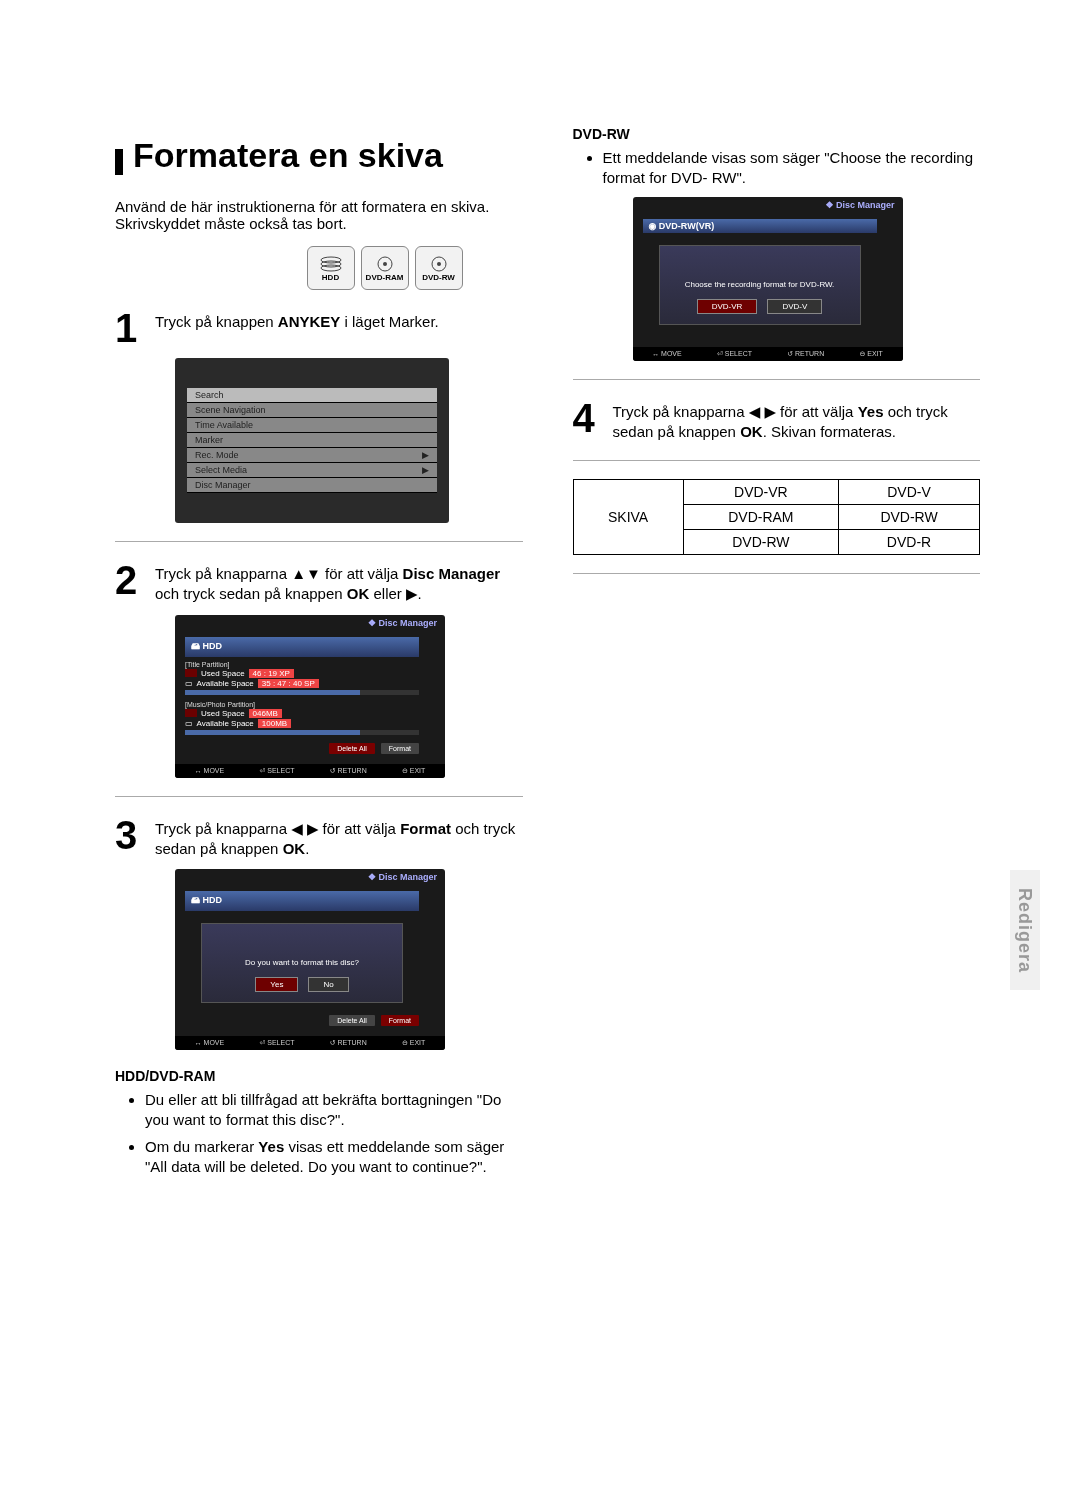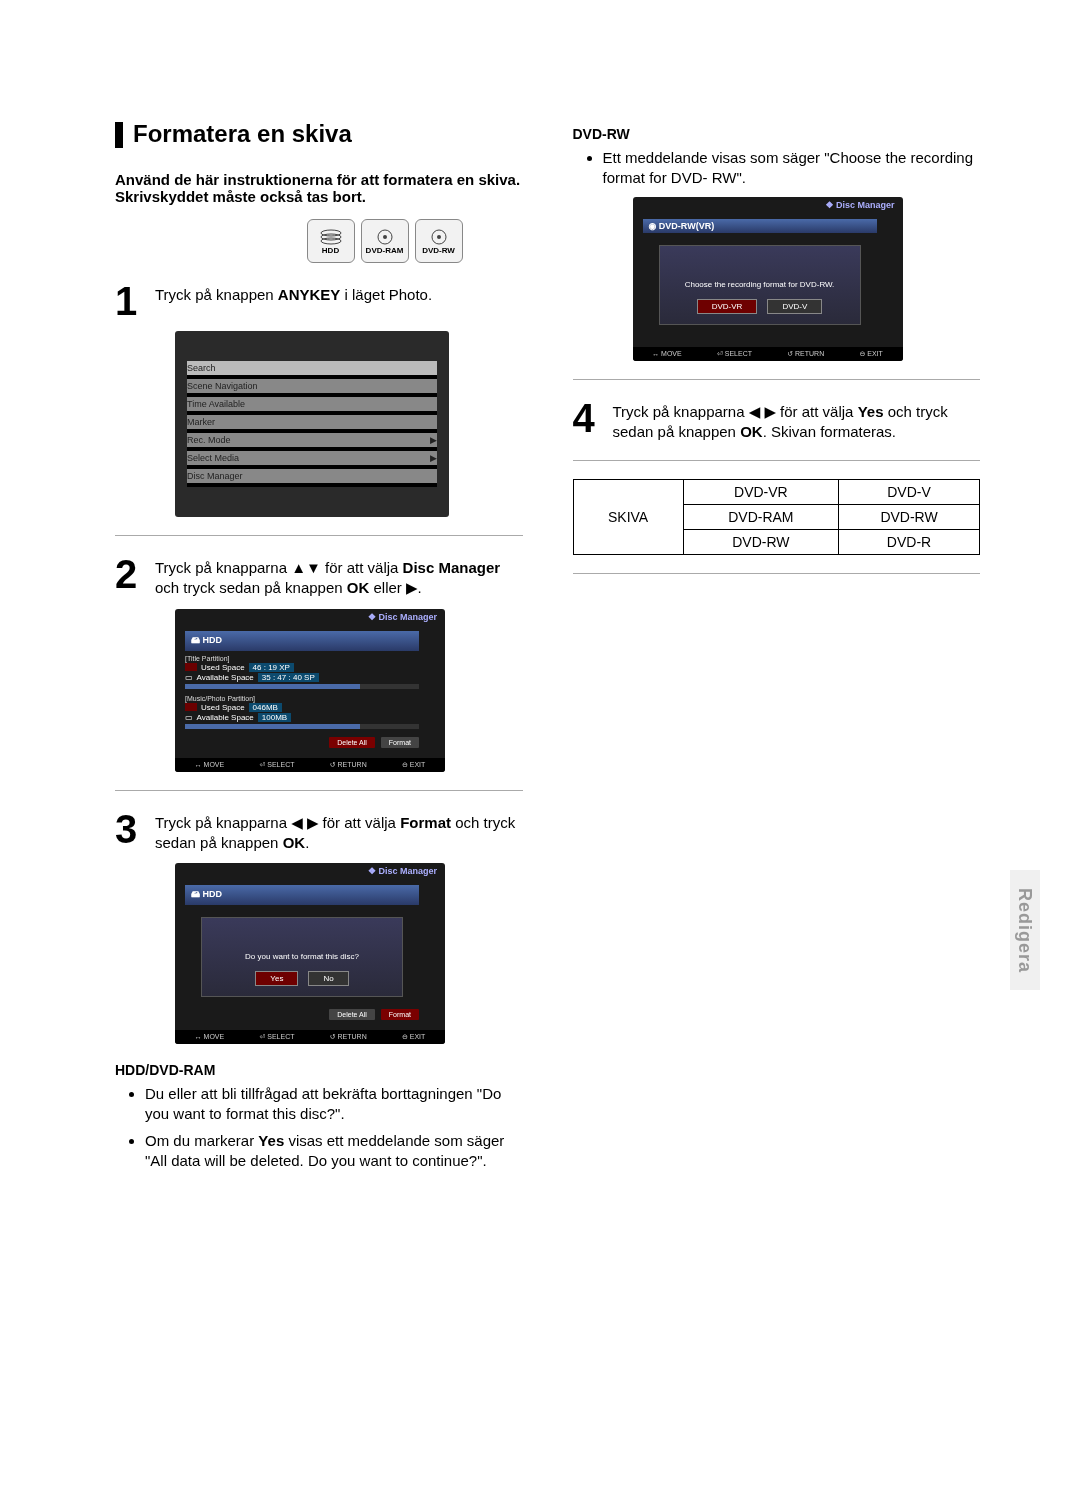--- a/index.html
+++ b/index.html
@@ -36,34 +36,34 @@
     font-weight: bold;
     white-space: nowrap;
     letter-spacing: 1px;
   }
   .columns {
     display: flex;
     gap: 50px;
   }
   .col { flex: 1; }
   h2.title {
-    font-size: 24px;
-    font-weight: bold;
-    margin: 0 0 10px 0;
+    font-size: 34px;
+    font-weight: bold;
+    margin: 16px 0 10px 0;
   }
   h2.title::before {
     content: "";
     display: inline-block;
     width: 8px;
     height: 26px;
     background: #000;
     vertical-align: bottom;
     margin-right: 10px;
   }
-  p.intro { font-size: 15px; margin: 23px 0 14px 0; font-weight: bold; }
+  p.intro { font-size: 15px; margin: 23px 0 14px 0; }
   .media-icons {
     display: flex;
     gap: 6px;
     justify-content: flex-end;
     margin: 10px 60px 18px 0;
   }
   .media-icon {
     width: 46px;
     height: 42px;
     border: 1px solid #888;
@@ -97,23 +97,23 @@
     width: 250px;
     background: #2a2a2a;
     border-radius: 3px;
     padding: 30px 12px;
   }
   .panel-menu {
     background: #888;
     font-size: 9px;
   }
   .panel-menu div {
-    padding: 2px 0;
+    padding: 2px 8px;
     color: #222;
-    border-bottom: 4px solid #000000;
+    border-bottom: 1px solid #000000;
   }
   .panel-menu div.hi { background: #bbb; }
   .panel-menu div .arrow { float: right; }
   .panel-dm {
     width: 270px;
     background: #1a1a1a;
     color: #fff;
     font-size: 8px;
     border-radius: 3px;
     overflow: hidden;
@@ -140,21 +140,21 @@
     background: linear-gradient(#4a6aa8, #2a3a68);
     color: #fff;
     padding: 2px 6px;
     font-size: 9px;
     font-weight: bold;
     margin-bottom: 4px;
   }
   .label-sm { font-size: 7px; color: #ddd; }
   .used-row { display: flex; gap: 4px; margin: 1px 0; }
   .used-row .box { background: #6b0000; width: 12px; height: 8px; }
-  .used-row .val { background: #0c4a6e; padding: 0 4px; }
+  .used-row .val { background: #ef4444; padding: 0 4px; }
   .bar {
     background: linear-gradient(90deg, #4a6aa8 75%, #333 75%);
     height: 5px;
     margin: 2px 0 6px 0;
   }
   .btn-row { display: flex; gap: 6px; justify-content: flex-end; margin-top: 8px; }
   .sm-btn {
     background: #7a0000; color: #fff; font-size: 7px;
     padding: 2px 8px; border-radius: 1px;
   }
@@ -237,21 +237,21 @@
               <circle cx="12" cy="9" r="7" fill="none" stroke="#444"></circle>
               <circle cx="12" cy="9" r="2" fill="#444"></circle>
             </svg>
           <span>DVD-RW</span>
         </div>
       </div>
 
       <div class="step">
         <div class="step-num">1</div>
         <div class="step-text">
-          <span>Tryck på knappen </span><b>ANYKEY</b><span> i läget Photo.</span>
+          <span>Tryck på knappen </span><b>ANYKEY</b><span> i läget Marker.</span>
         </div>
       </div>
       <div class="svg-panel">
         <div class="panel">
           <div class="panel-menu" id="menu1">
               <div class="hi">Search</div>
               <div>Scene Navigation</div>
               <div>Time Available</div>
               <div>Marker</div>
               <div>Rec. Mode<span class="arrow">▶</span></div>

